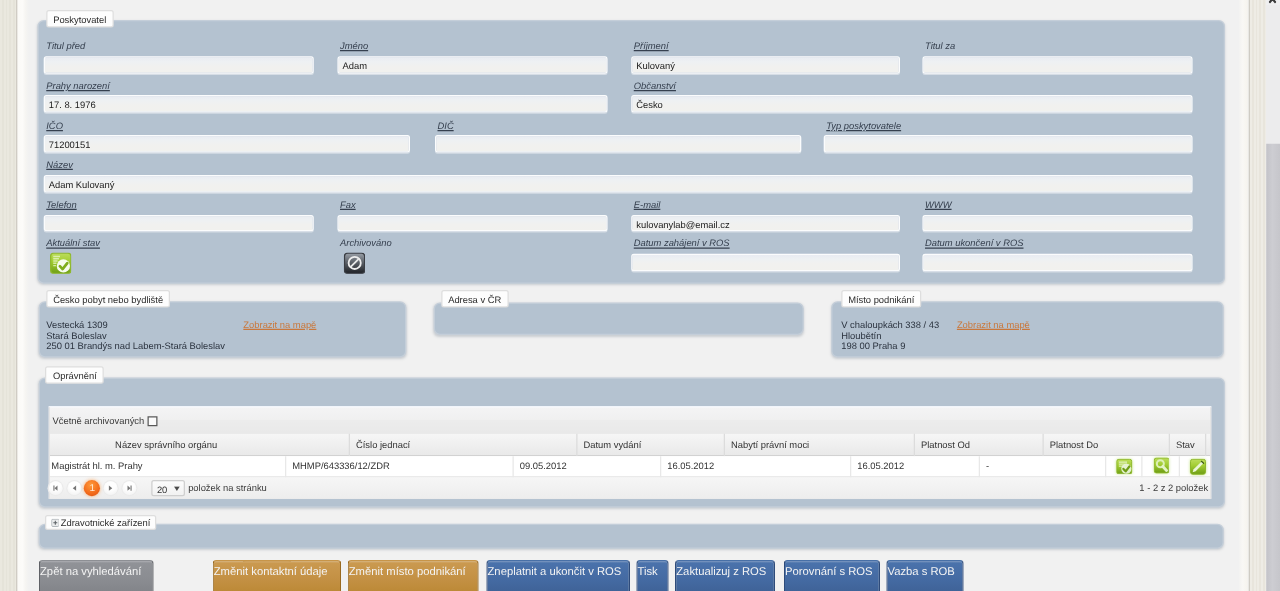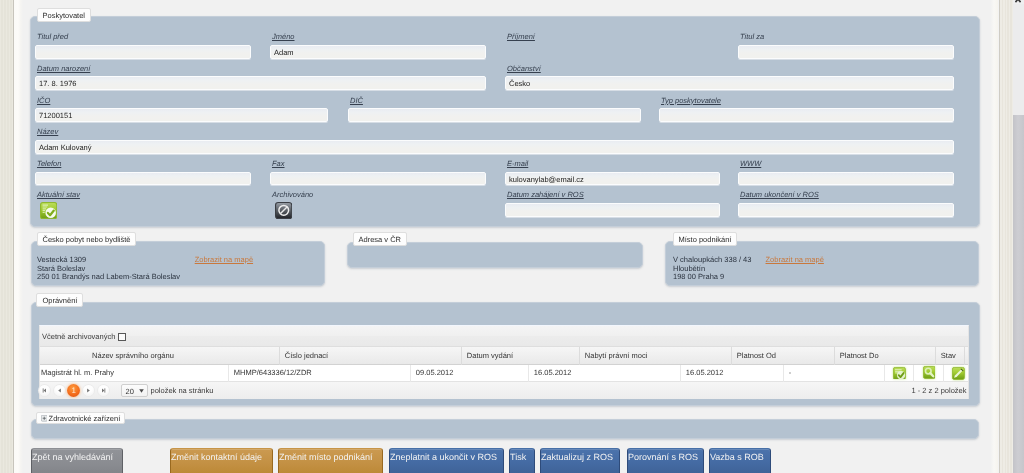--- a/index.html
+++ b/index.html
@@ -118,24 +118,25 @@
   <div class="clipbox">
 
   <div class="fs" style="left:30px;top:15.5px;width:949.5px;height:211.5px;"></div>
   <div class="fs-legend" style="left:36.5px;top:7.5px;">Poskytovatel</div>
 
   <div class="lbl" style="left:37px;top:32.4px;">Titul před</div>
   <div class="inp" style="left:35px;top:45px;width:216px;"></div>
   <div class="lbl req" style="left:272px;top:32.4px;">Jméno</div>
   <div class="inp" style="left:270px;top:45px;width:216px;">Adam</div>
   <div class="lbl req" style="left:507px;top:32.4px;">Příjmení</div>
+  <div class="inp" style="left:505px;top:45px;width:215px;">Kulovaný</div>
   <div class="lbl" style="left:740px;top:32.4px;">Titul za</div>
   <div class="inp" style="left:738px;top:45px;width:216px;"></div>
 
-  <div class="lbl req" style="left:37px;top:64px;">Datum narození</div>
+  <div class="lbl req" style="left:37px;top:64px;">Prahy narození</div>
   <div class="inp" style="left:35px;top:76px;width:451px;">17. 8. 1976</div>
   <div class="lbl req" style="left:507px;top:64px;">Občanství</div>
   <div class="inp" style="left:505px;top:76px;width:449px;">Česko</div>
 
   <div class="lbl req" style="left:37px;top:95.6px;">IČO</div>
   <div class="inp" style="left:35px;top:108px;width:293px;">71200151</div>
   <div class="lbl req" style="left:350px;top:95.6px;">DIČ</div>
   <div class="inp" style="left:348px;top:108px;width:293px;"></div>
   <div class="lbl req" style="left:661px;top:95.6px;">Typ poskytovatele</div>
   <div class="inp" style="left:659px;top:108px;width:295px;"></div>

